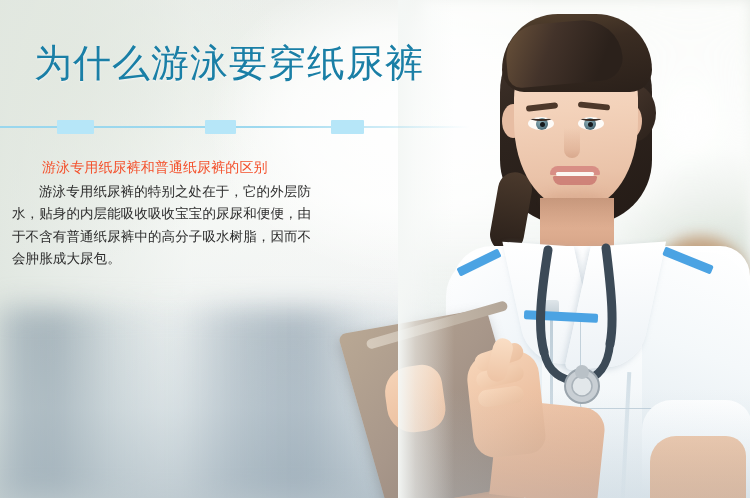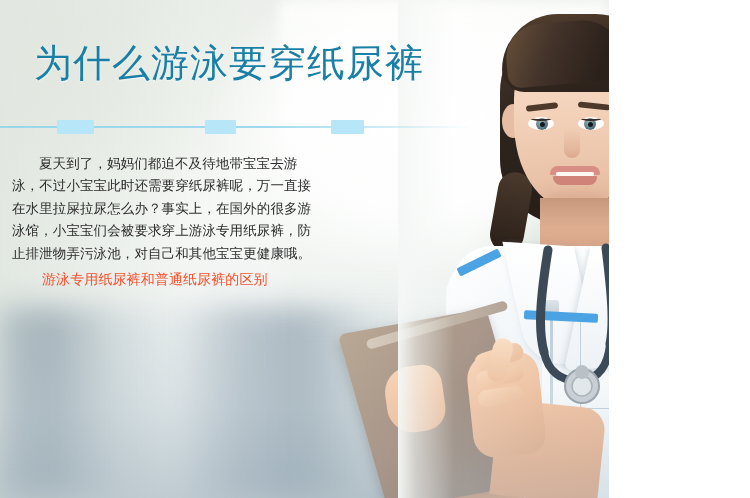--- a/index.html
+++ b/index.html
@@ -2,21 +2,21 @@
 <html><head>
 <meta charset="utf-8">
 <style>
   html,body{margin:0;padding:0;}
   body{
     width:750px;height:498px;overflow:hidden;
     font-family:"DejaVu Sans","Liberation Sans",sans-serif;
     background:#ffffff;
   }
   #poster{
-    position:relative;width:609px;height:498px;overflow:hidden;
+    position:relative;width:750px;height:498px;overflow:hidden;
     background:#eef1ee;
     text-decoration:underline;
   }
 
   
   .bg-base{
     position:absolute;inset:0;
     background:
       linear-gradient(180deg,
         #e9ece8 0%,
@@ -436,17 +436,17 @@
   <div class="title">为什么游泳要穿纸尿裤</div>
 
   <div class="divider">
     <div class="rule"></div>
     <div class="blk b1"></div>
     <div class="blk b2"></div>
     <div class="blk b3"></div>
   </div>
 
   <div class="copy">
-    <p>夏天到了，妈妈们都迫不及待地带宝宝去游泳，不过小宝宝此时还需要穿纸尿裤呢，万一直接在水里拉屎拉尿怎么办？事实上，在国外的很多游泳馆，小宝宝们会被要求穿上游泳专用纸尿裤，防止排泄物弄污泳池，对自己和其他宝宝更健康哦。</p>
     <div class="subhead">游泳专用纸尿裤和普通纸尿裤的区别</div>
+    <p>游泳专用纸尿裤的特别之处在于，它的外层防水，贴身的内层能吸收吸收宝宝的尿尿和便便，由于不含有普通纸尿裤中的高分子吸水树脂，因而不会肿胀成大尿包。</p>
   </div>
 
 </div>
 
 </body></html>

